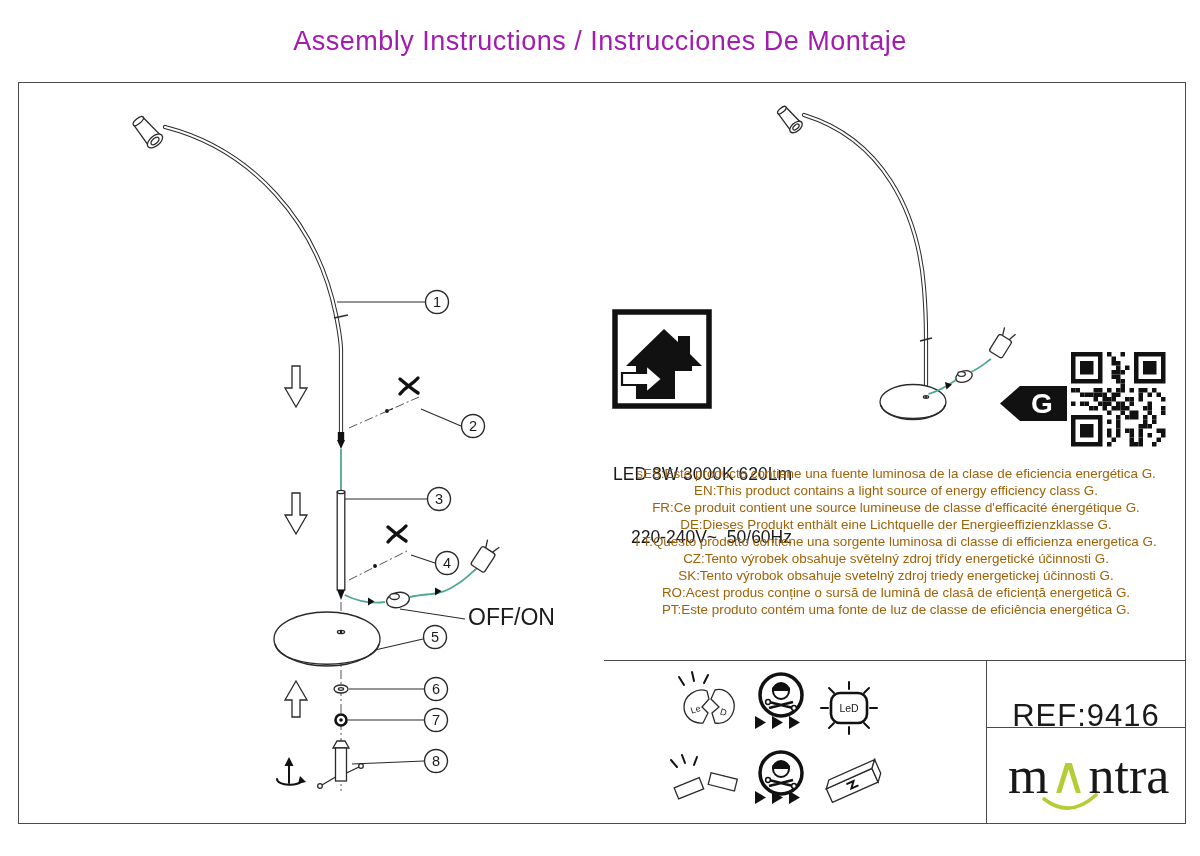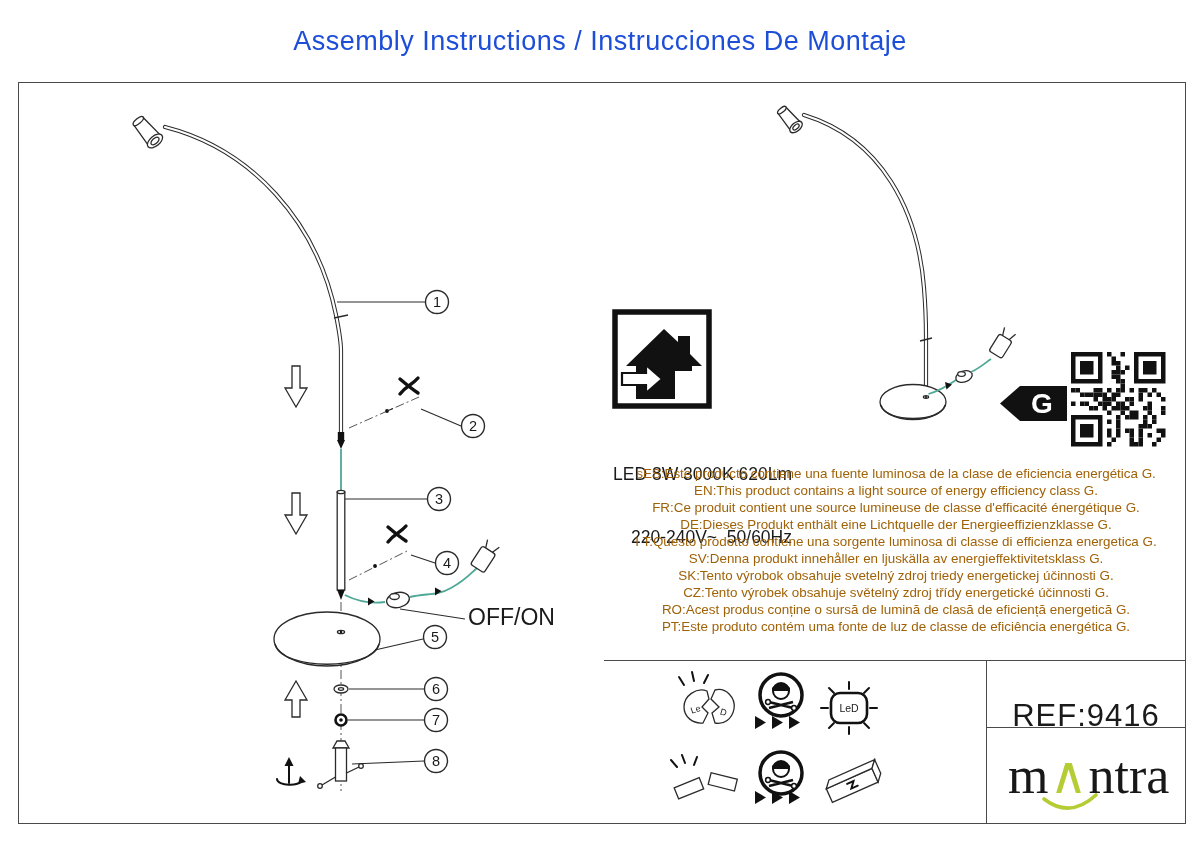--- a/index.html
+++ b/index.html
@@ -1,17 +1,17 @@
 <!DOCTYPE html>
 <html style="--cable-teal: #4fa796; --brand-green: #b5cc34; --ink: #111111;"><head>
 <meta charset="utf-8">
 <style>
   html,body{margin:0;padding:0;background:#fff;}
   body{width:1200px;height:856px;position:relative;font-family:"Liberation Sans",sans-serif;color:#111;overflow:hidden;}
-  .title{position:absolute;top:26px;left:0;width:1200px;text-align:center;font-size:27px;color:#1d4ed8;letter-spacing:0.5px;}
+  .title{position:absolute;top:26px;left:0;width:1200px;text-align:center;font-size:27px;color:#a21caf;letter-spacing:0.5px;}
   .panel{position:absolute;border:1.6px solid #4a4a4a;box-sizing:border-box;background:#fff;}
   #left-panel{left:18px;top:82px;width:588px;height:742px;}
   #right-panel{left:604px;top:82px;width:582px;height:742px;border-left:none;}
   #right-panel .hdiv{position:absolute;left:0;right:0;top:577px;border-top:1.6px solid #4a4a4a;}
   #right-panel .vdiv{position:absolute;left:382px;top:577px;bottom:0;border-left:1.6px solid #4a4a4a;}
   #right-panel .hdiv2{position:absolute;left:382px;right:0;top:644px;border-top:1.6px solid #4a4a4a;}
   .abs{position:absolute;}
   .specs{position:absolute;left:9px;top:339px;font-size:17.5px;line-height:21px;white-space:pre;color:#1a1a1a;text-align:right;}
   .langs{position:absolute;left:9px;top:382px;width:566px;font-size:13.4px;line-height:17px;color:#a16207;text-align:center;}
   .lang-line{white-space:nowrap;}
@@ -357,23 +357,22 @@
     <div>LED 8W 3000K 620Lm</div>
     <div>220-240V~  50/60Hz</div>
   </div>
 
   <div class="langs">
     <div class="lang-line">sES:Este producto contiene una fuente luminosa de la clase de eficiencia energética G.</div>
     <div class="lang-line">EN:This product contains a light source of energy efficiency class G.</div>
     <div class="lang-line">FR:Ce produit contient une source lumineuse de classe d'efficacité énergétique G.</div>
     <div class="lang-line">DE:Dieses Produkt enthält eine Lichtquelle der Energieeffizienzklasse G.</div>
     <div class="lang-line">I T:Questo prodotto contiene una sorgente luminosa di classe di efficienza energetica G.</div>
-    <div class="lang-line">SV:Denna produkt innehåller en ljuskälla av energieffektivitetsklass G.</div>
+    <div class="lang-line">CZ:Tento výrobek obsahuje světelný zdroj třídy energetické účinnosti G.</div>
     <div class="lang-line">SK:Tento výrobok obsahuje svetelný zdroj triedy energetickej účinnosti G.</div>
-    <div class="lang-line">CZ:Tento výrobek obsahuje světelný zdroj třídy energetické účinnosti G.</div>
     <div class="lang-line">RO:Acest produs conține o sursă de lumină de clasă de eficiență energetică G.</div>
     <div class="lang-line">PT:Este produto contém uma fonte de luz de classe de eficiência energética G.</div>
   </div>
 
   <div class="hdiv"></div>
   <div class="vdiv"></div>
   <div class="hdiv2"></div>
 
   <svg class="abs" style="left:0;top:578px" width="382" height="162" viewBox="0 0 382 162">
     <defs>

